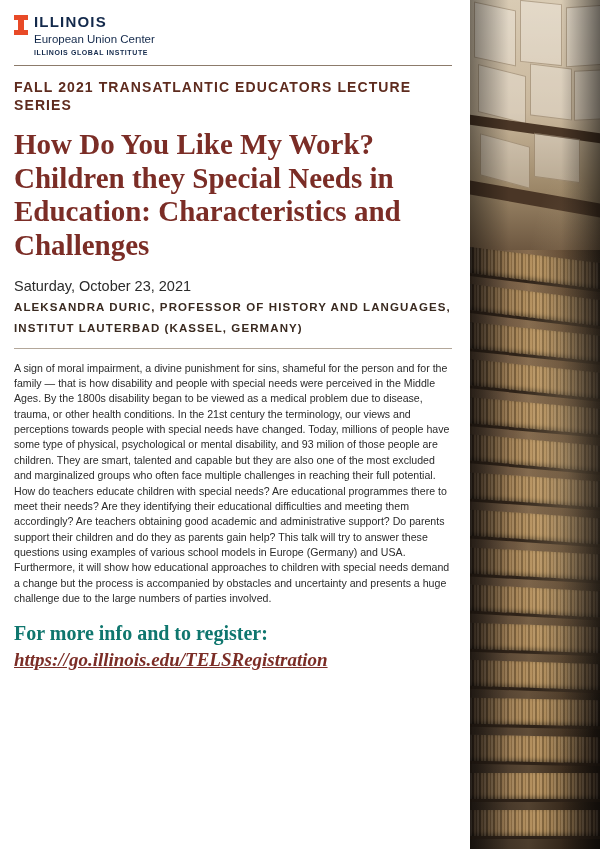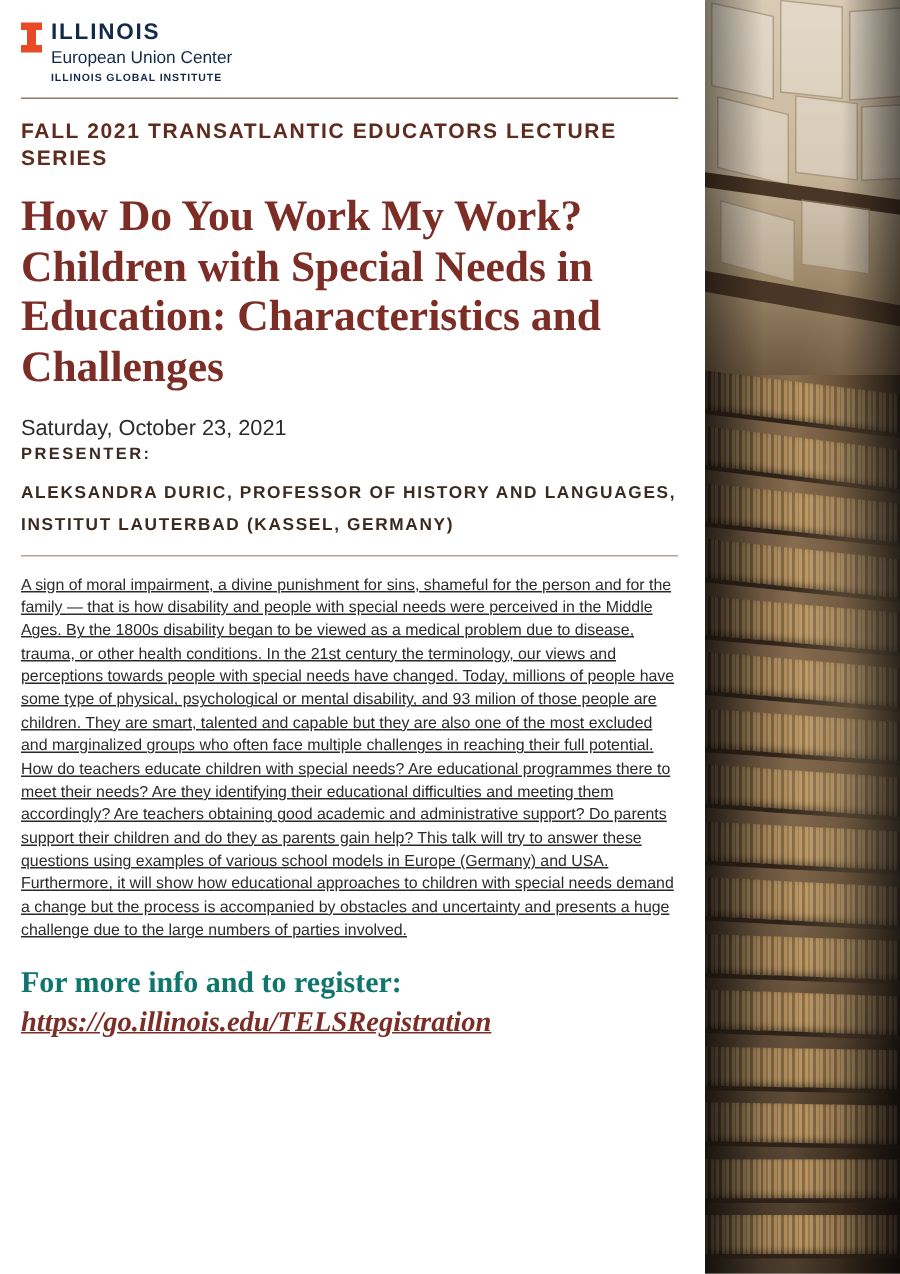--- a/index.html
+++ b/index.html
@@ -134,21 +134,20 @@
     line-height: 1.75;
     margin: 0 0 10px 0;
     text-transform: uppercase;
   }
   .abstract {
     font-size: 10.6px;
     color: #2b2b2b;
     line-height: 1.45;
     text-align: left;
     margin: 0 0 16px 0;
-    text-decoration: underline;
   }
   .cta {
     font-family: "Liberation Serif", serif;
     font-weight: bold;
     font-size: 20px;
     color: #0f766e;
     margin: 0 0 4px 0;
   }
   .cta-link {
     font-family: "Liberation Serif", serif;
@@ -234,25 +233,24 @@
         <span class="logo-illinois">ILLINOIS</span>
         <span class="logo-euc">European Union Center</span>
         <span class="logo-igi">ILLINOIS GLOBAL INSTITUTE</span>
       </span>
     </div>
 
     <hr class="rule">
 
     <h2 class="series-title">FALL 2021 TRANSATLANTIC EDUCATORS LECTURE SERIES</h2>
 
-    <h1 class="main-title">How Do You Work My Work? Children with Special Needs in Education: Characteristics and Challenges</h1>
+    <h1 class="main-title">How Do You Like My Work? Children they Special Needs in Education: Characteristics and Challenges</h1>
 
     <p class="date-line">Saturday, October 23, 2021</p>
 
-    <p class="presenter-label">PRESENTER:</p>
     <p class="presenter-name">ALEKSANDRA DURIC, PROFESSOR OF HISTORY AND LANGUAGES, INSTITUT LAUTERBAD (KASSEL, GERMANY)</p>
 
     <hr class="rule thin">
 
     <p class="abstract">A sign of moral impairment, a divine punishment for sins, shameful for the person and for the family — that is how disability and people with special needs were perceived in the Middle Ages. By the 1800s disability began to be viewed as a medical problem due to disease, trauma, or other health conditions. In the 21st century the terminology, our views and perceptions towards people with special needs have changed. Today, millions of people have some type of physical, psychological or mental disability, and 93 milion of those people are children. They are smart, talented and capable but they are also one of the most excluded and marginalized groups who often face multiple challenges in reaching their full potential. How do teachers educate children with special needs? Are educational programmes there to meet their needs? Are they identifying their educational difficulties and meeting them accordingly? Are teachers obtaining good academic and administrative support? Do parents support their children and do they as parents gain help? This talk will try to answer these questions using examples of various school models in Europe (Germany) and USA. Furthermore, it will show how educational approaches to children with special needs demand a change but the process is accompanied by obstacles and uncertainty and presents a huge challenge due to the large numbers of parties involved.</p>
 
     <p class="cta">For more info and to register:</p>
     <a class="cta-link" href="#">https://go.illinois.edu/TELSRegistration</a>
 
   </div>

